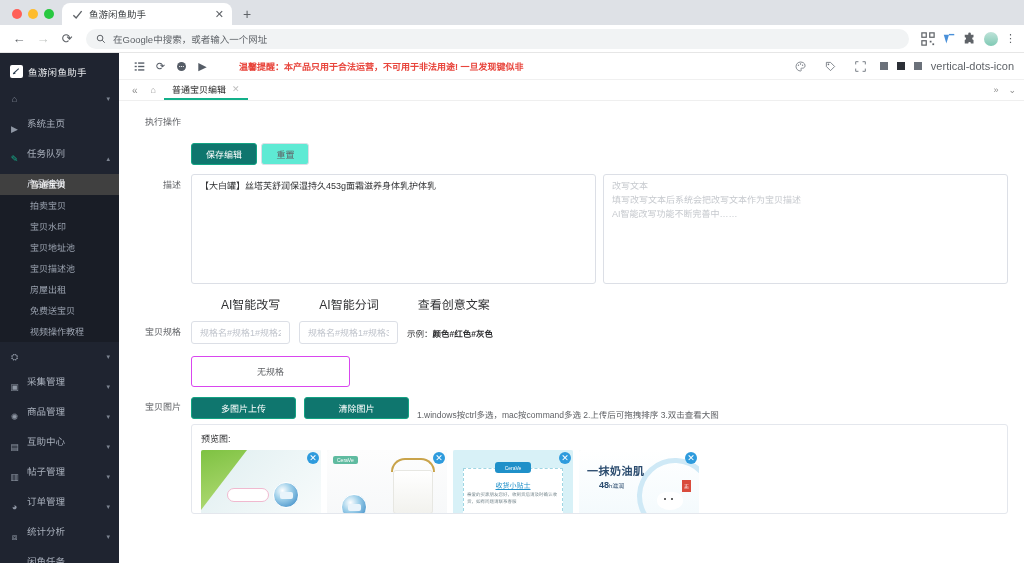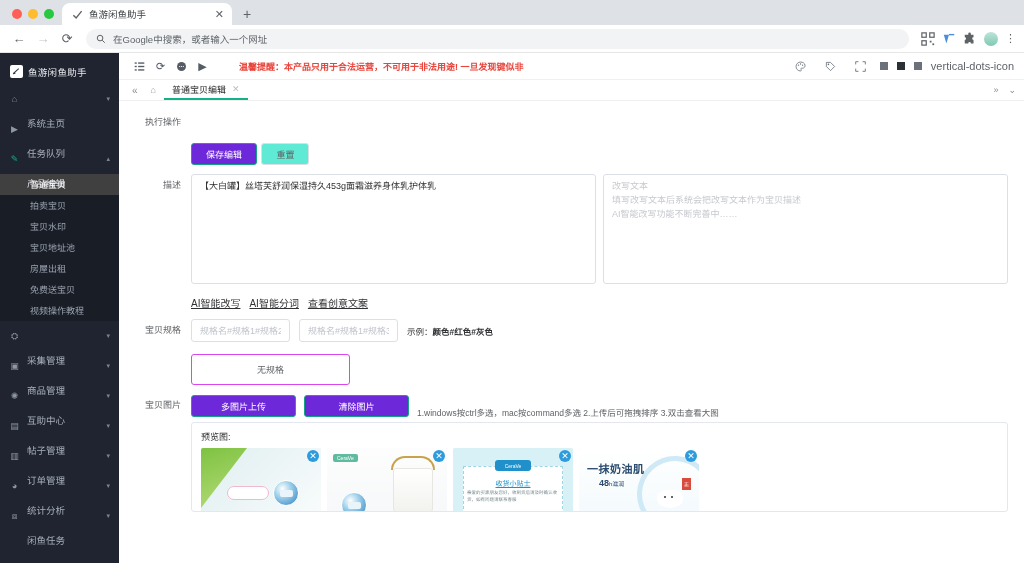--- a/index.html
+++ b/index.html
@@ -135,21 +135,21 @@
     width: 56px; flex: 0 0 56px; text-align: right; padding-right: 10px;
     font-size: 9px; color: #606266; line-height: 22px;
   }
   .form-ctrl { flex: 1 1 auto; min-width: 0; }
 
   .btn {
     display: inline-flex; align-items: center; justify-content: center;
     height: 22px; padding: 0 14px; font-size: 9px; border-radius: 3px;
     cursor: pointer; border: 1px solid transparent; font-family: inherit;
   }
-  .btn-primary { background: #6d28d9; color: #fff; border-color: #13a383; }
+  .btn-primary { background: #0f766e; color: #fff; border-color: #13a383; }
   .btn-default { background: #5eead4; color: #606266; border-color: #dcdfe6; margin-top: 32px; }
   .btn-wide { width: 105px; }
 
   .input-text {
     width: 100%; height: 23px; border: 1px solid #dcdfe6; border-radius: 3px;
     padding: 0 8px; font-size: 9px; color: #303133; background: #fff;
     font-family: inherit; outline: none;
   }
   .input-text::placeholder { color: #c0c4cc; }
 
@@ -160,21 +160,21 @@
   }
   .textarea::placeholder { color: #c6c9ce; }
   .ta-titles { height: 54px; }
   .ta-desc { height: 110px; }
 
   .hint { font-size: 8.5px; color: #606266; margin-top: 5px; }
   .desc-cols { display: flex; gap: 7px; }
   .desc-col { flex: 1 1 50%; min-width: 0; }
 
   .links { display: flex; gap: 9px; margin-top: 7px; }
-  .link { font-size: 10px; color: #303133; text-decoration: underline; cursor: pointer; }
+  .link { font-size: 12px; color: #303133; cursor: pointer; margin-left: 30px; }
 
   .spec-row { display: flex; align-items: center; gap: 9px; }
   .spec-input { width: 99px; flex: 0 0 99px; }
   .spec-eg { font-size: 8.5px; color: #303133; }
   .spec-eg b { font-weight: bold; }
 
   .nospec-box {
     width: 159px; height: 31px; border: 1px solid #d946ef; border-radius: 3px;
     display: flex; align-items: center; justify-content: center;
     font-size: 9px; color: #606266; background: #fff;
@@ -380,20 +380,21 @@
         <span class="ni-icon">✎</span>
         <span class="ni-label">产品编辑</span>
         <span class="ni-caret">▴</span>
       </div>
 
       <div class="subnav">
         <div class="sub-item active">普通宝贝</div>
         <div class="sub-item">拍卖宝贝</div>
         <div class="sub-item">宝贝水印</div>
         <div class="sub-item">宝贝地址池</div>
+        <div class="sub-item">宝贝描述池</div>
         <div class="sub-item">房屋出租</div>
         <div class="sub-item">免费送宝贝</div>
         <div class="sub-item">视频操作教程</div>
       </div>
 
       <div class="nav-item">
         <span class="ni-icon">⛭</span>
         <span class="ni-label">采集管理</span>
         <span class="ni-caret">▾</span>
       </div>

